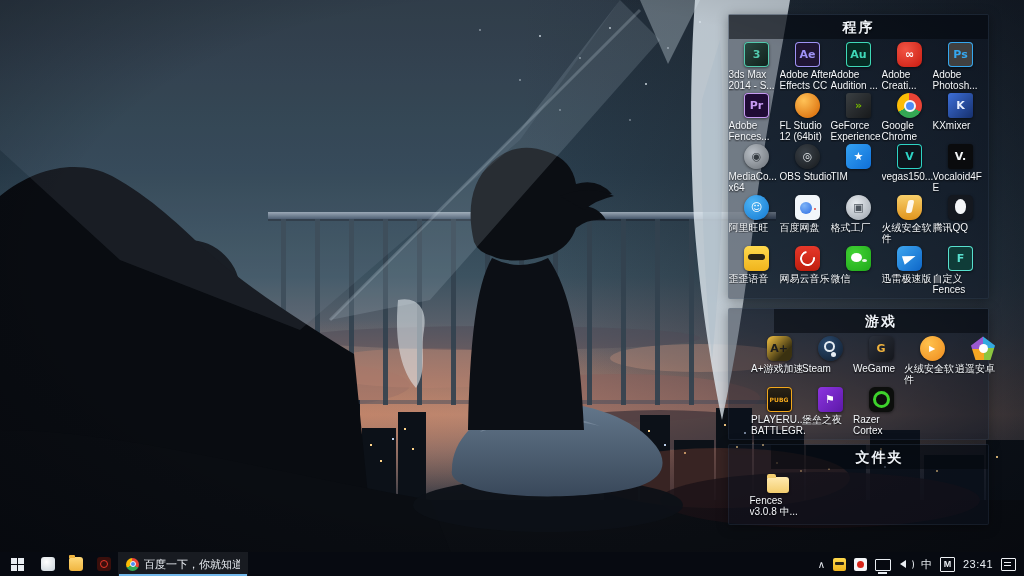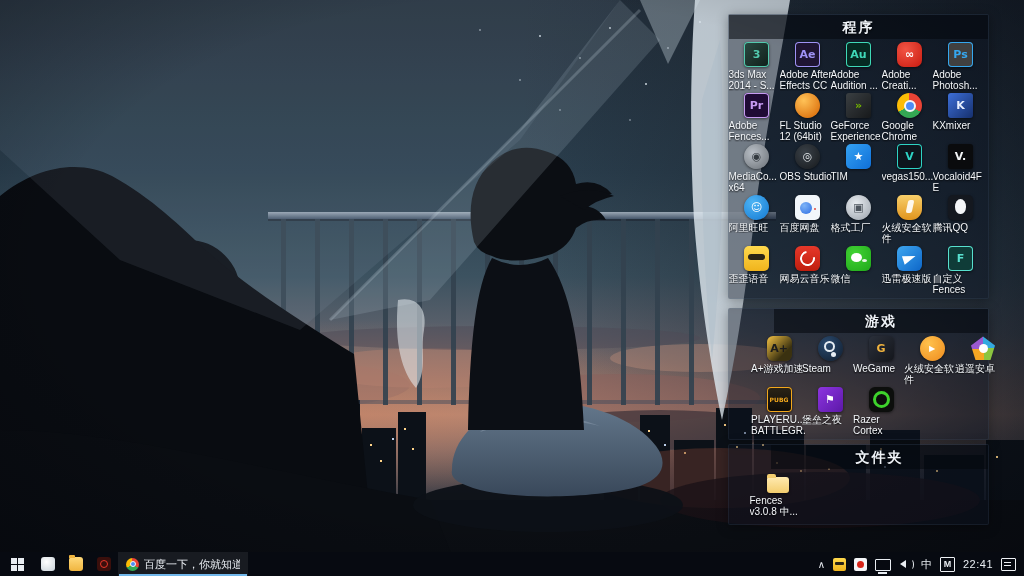--- a/index.html
+++ b/index.html
@@ -487,18 +487,18 @@
     <span class="tray-item">
         <span class="i-network-icon"></span>
       </span>
     <span class="tray-item">
         <span class="i-volume-icon"></span>
       </span>
     <span class="tray-item">中</span>
     <span class="tray-item">
         <span class="ime-box">M</span>
       </span>
-    <span class="tray-item" id="tb-clock">22:41</span>
+    <span class="tray-item" id="tb-clock">23:41</span>
     <span class="tray-item">
         <span class="i-action-center-icon"></span>
       </span>
   </div>
 </div>
 
 </body></html>

